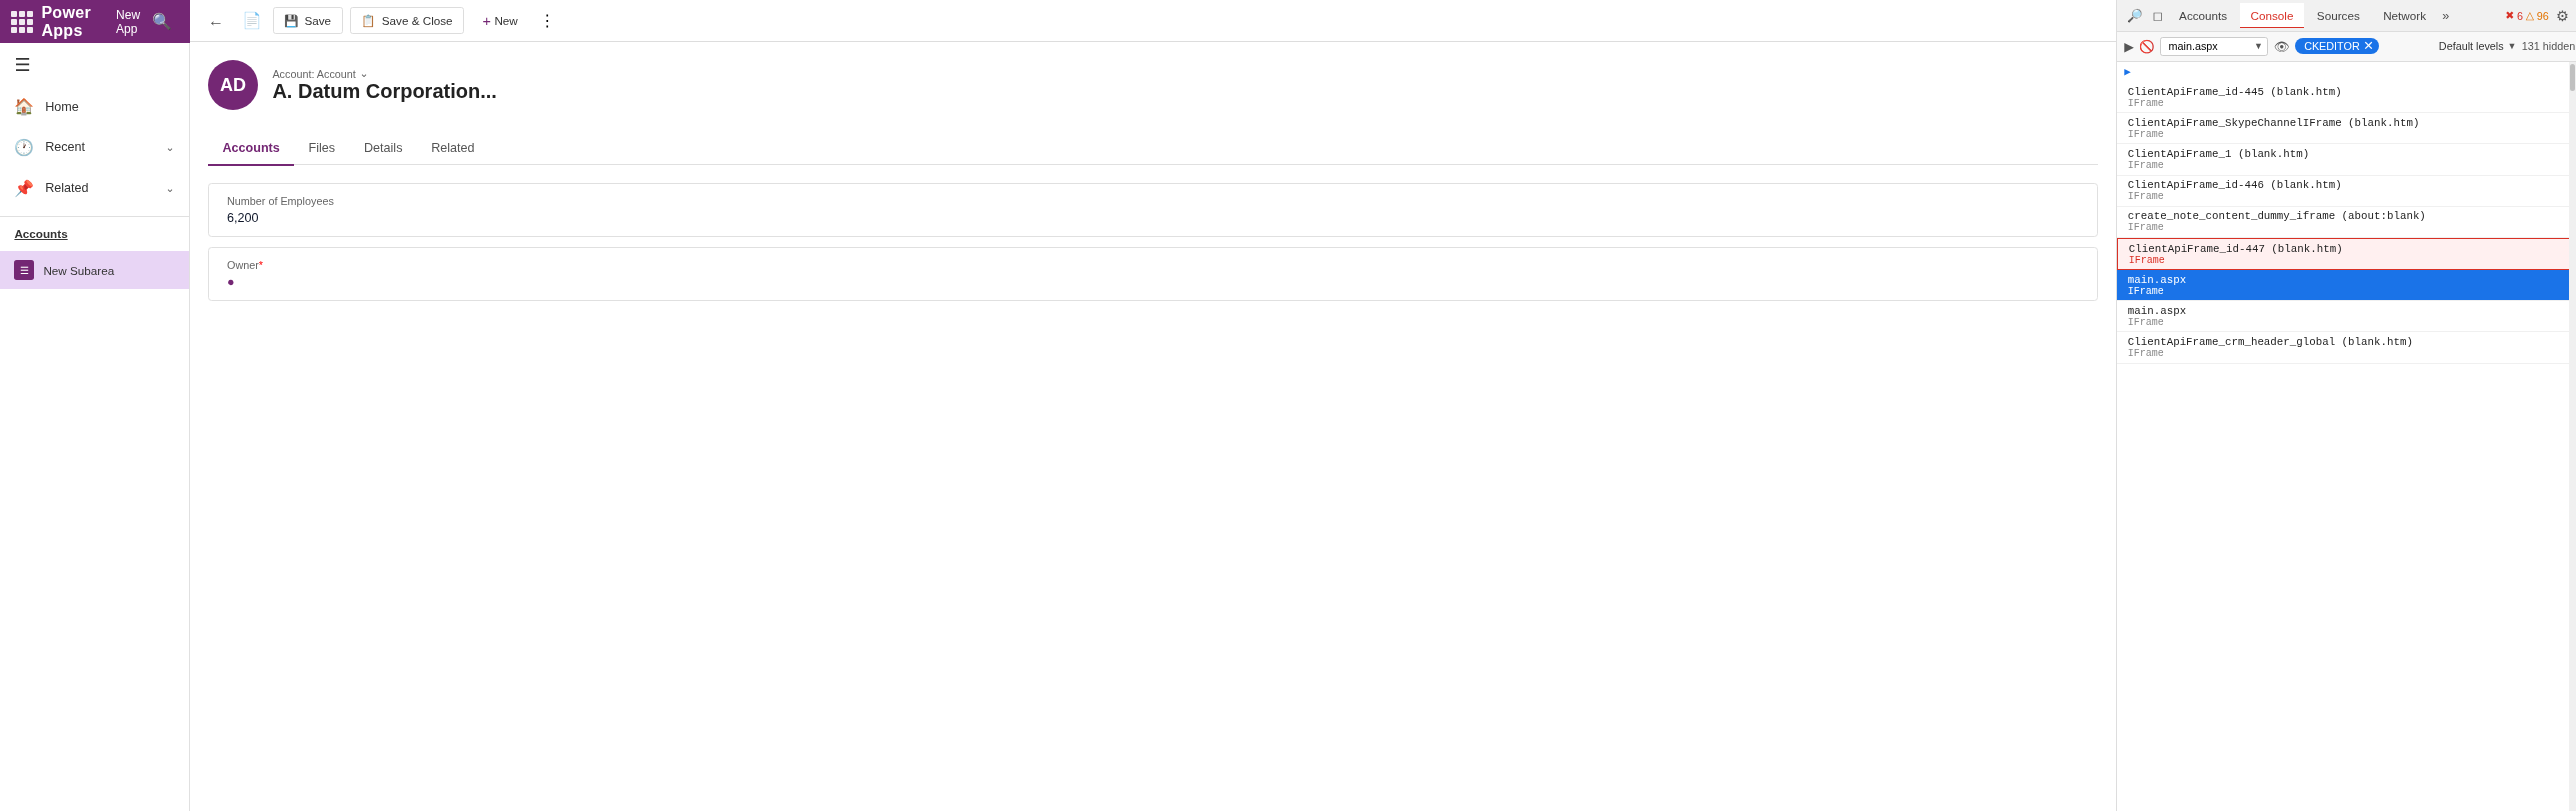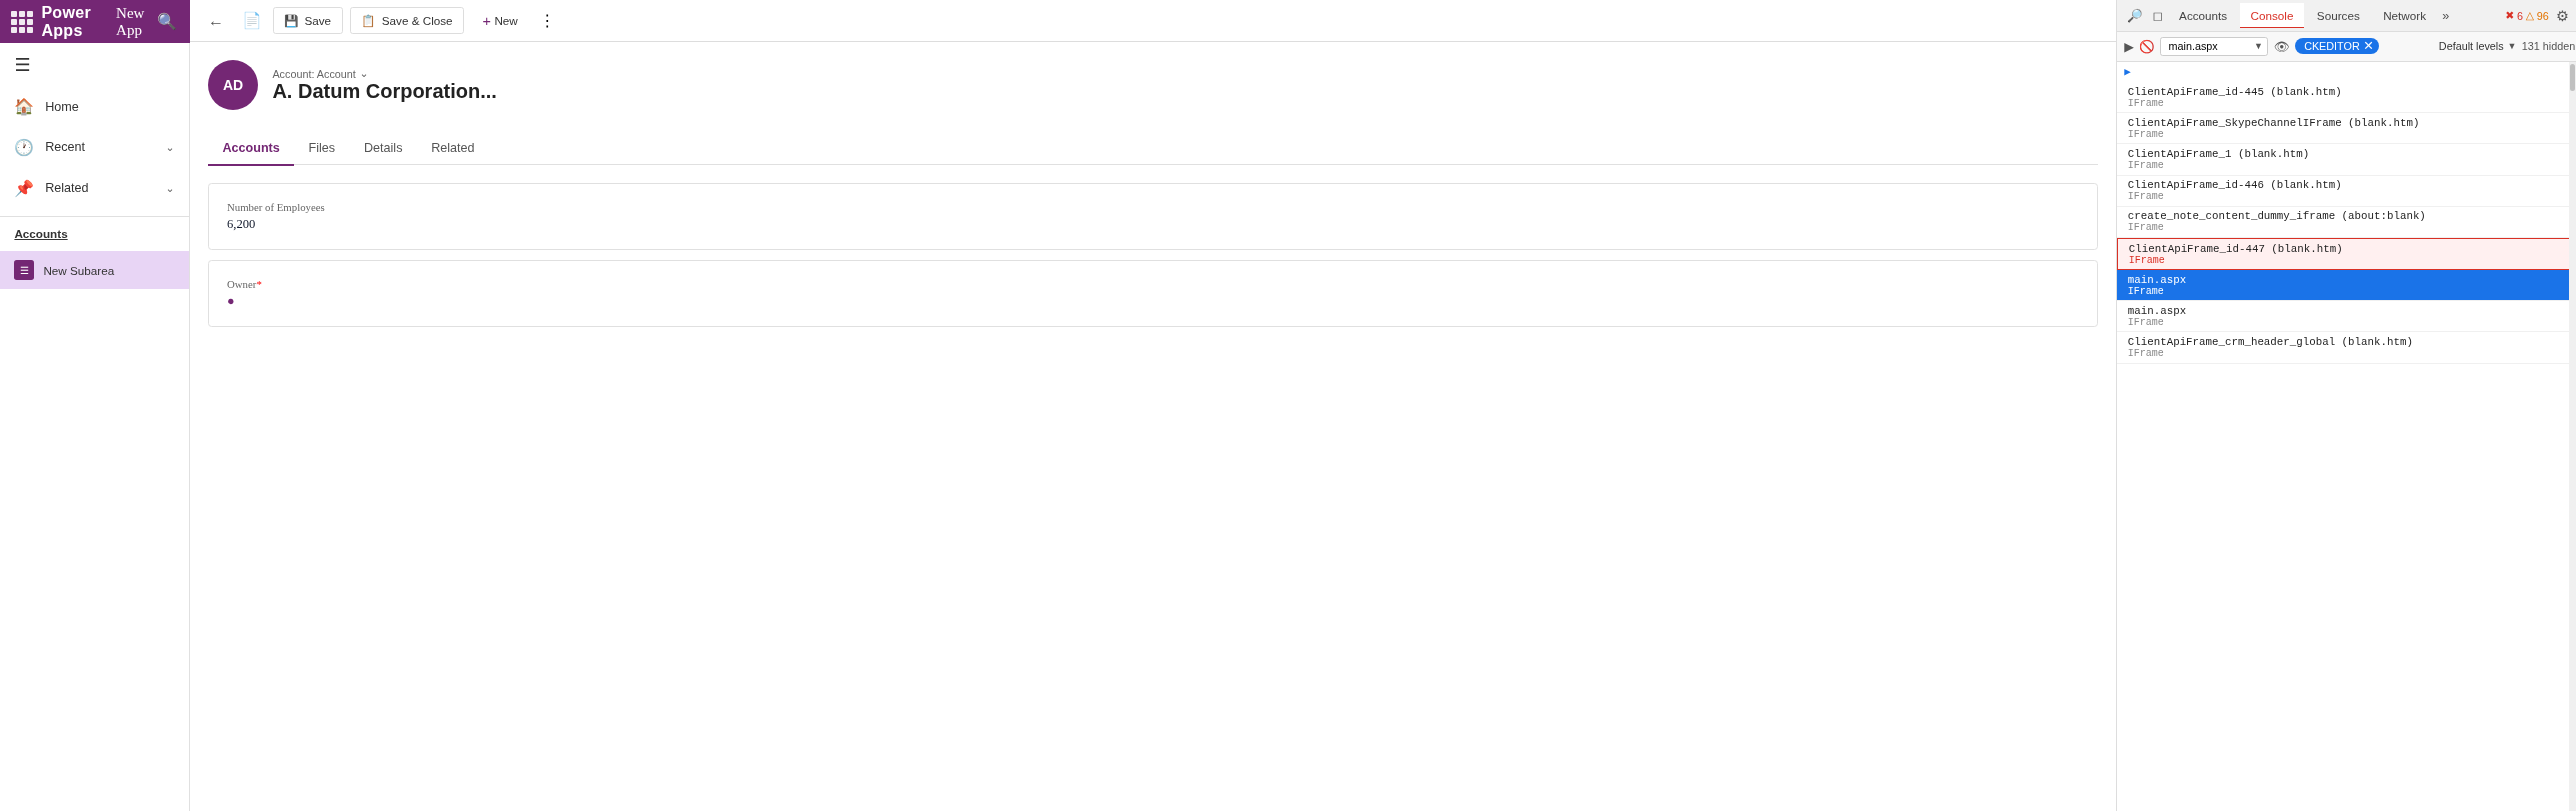--- a/index.html
+++ b/index.html
@@ -40,23 +40,22 @@
       font-weight: 600;
       letter-spacing: 0.3px;
     }
     .app-header .divider {
       width: 0.9px;
       height: 21.6px;
       background: rgba(255,255,255,0.4);
       margin: 0 3.6px;
     }
     .app-header .app-name {
-      font-size: 15px;
+      font-size: 12px;
       font-weight: 400;
-      font-family: Liberation Serif, serif;
     }
     .app-header .avatar {
       margin-left: auto;
       width: 31px;
       height: 31px;
       border-radius: 50%;
       background: #c44fc4;
       border: 1.8px solid rgba(255,255,255,0.6);
       color: white;
       font-size: 11.7px;
@@ -200,21 +199,21 @@
     }
     .entity-avatar {
       width: 50px;
       height: 50px;
       border-radius: 50%;
       background: #742774;
       color: white;
       display: flex;
       align-items: center;
       justify-content: center;
-      font-size: 14px;
+      font-size: 18px;
       font-weight: 600;
       flex-shrink: 0;
     }
     .entity-info .entity-type {
       font-size: 10.8px;
       color: #666;
       display: flex;
       align-items: center;
       gap: 3.6px;
     }
@@ -241,23 +240,22 @@
     .record-tab.active {
       color: #742774;
       font-weight: 600;
       border-bottom-color: #742774;
     }
 
     .field-section {
       background: white;
       border: 0.9px solid #e0e0e0;
       border-radius: 3.6px;
-      padding: 17px 18px;
+      padding: 11px 18px;
       margin-bottom: 10.8px;
-      font-family: Liberation Serif, serif;
     }
     .field-label {
       font-size: 10.8px;
       color: #666;
       margin-bottom: 3.6px;
     }
     .field-value {
       font-size: 12.6px;
       color: #0f172a;
       font-weight: 500;

